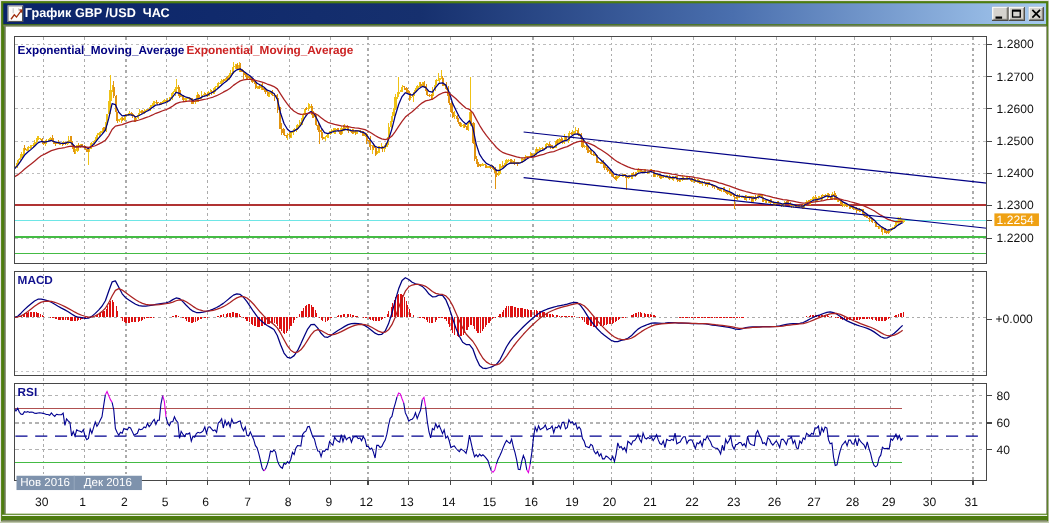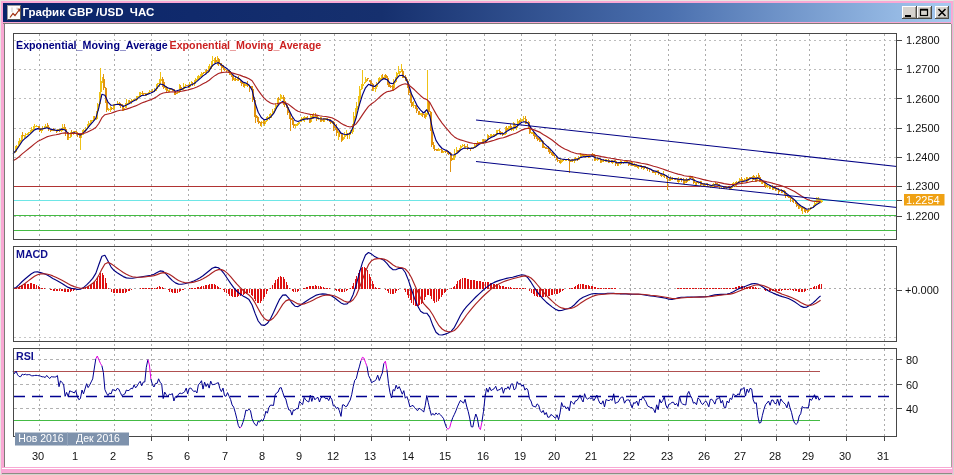--- a/index.html
+++ b/index.html
@@ -1,16 +1,16 @@
 <!DOCTYPE html>
 <html><head><meta charset="utf-8">
 <style>
 html,body{margin:0;padding:0;background:#d6d3ce;}
 *{box-sizing:border-box;}
-#win{position:relative;width:954px;height:475px;background:#f9a8d4;font-family:"Liberation Sans",sans-serif;overflow:hidden;}
+#win{position:relative;width:954px;height:475px;background:#4d7c0f;font-family:"Liberation Sans",sans-serif;overflow:hidden;}
 #win::before{content:"";position:absolute;left:0;top:0;right:0;bottom:0;border:1px solid #d6d3ce;border-top-color:#e8e6e2;border-left-color:#e8e6e2;pointer-events:none;}
 #titlebar{position:absolute;left:3px;top:3px;width:948px;height:19px;background:linear-gradient(90deg,#0a246a 0%,#16306e 40%,#4a6fae 70%,#a6caf0 100%);}
 #ticon{position:absolute;left:4px;top:1.5px;width:14px;height:15px;background:#fdfdfb;border:1px solid #9a9a9a;border-right-color:#555;border-bottom-color:#555;}
 #ttext{position:absolute;left:19.5px;top:2.5px;color:#ffffff;font-size:11.5px;font-weight:bold;letter-spacing:0;white-space:pre;}
 .wbtn{position:absolute;top:2.5px;width:14.5px;height:13.5px;background:#d6d3ce;box-shadow:inset -1px -1px 0 #4d4b46,inset 1px 1px 0 #ffffff,inset -2px -2px 0 #9a978f;}
 #client{position:absolute;left:5px;top:24px;width:946px;height:442.5px;background:#ffffff;}
 #edge-t{position:absolute;left:3px;top:23px;width:948px;height:1px;background:#7e7c77;}
 #edge-l{position:absolute;left:4px;top:23px;width:1px;height:444px;background:#7e7c77;}
 #edge-r{position:absolute;left:951px;top:24px;width:1px;height:443px;background:#a3a199;}
 #bot1{position:absolute;left:2px;top:468px;width:950px;height:1px;background:#ffffff;}

